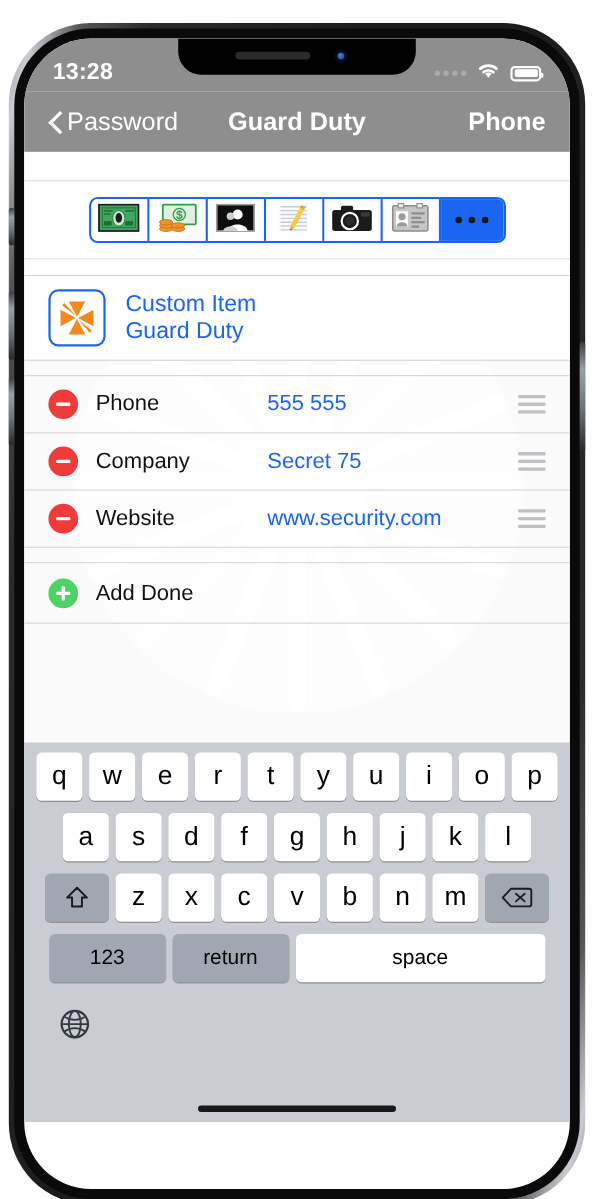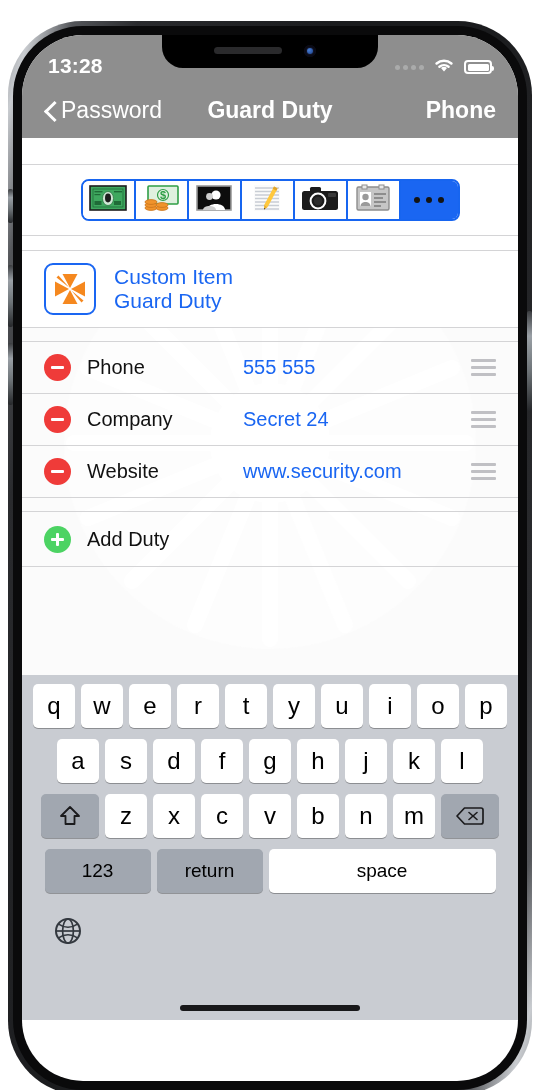--- a/index.html
+++ b/index.html
@@ -488,21 +488,21 @@
                 <i></i>
               </div>
           </div>
           <div class="hairline"></div>
 
           <div class="field-row">
             <div class="minus-badge">
                 <i></i>
               </div>
             <div class="field-label">Company</div>
-            <div class="field-value">Secret 24</div>
+            <div class="field-value">Secret 75</div>
             <div class="reorder-handle">
                 <i></i>
                 <i></i>
                 <i></i>
               </div>
           </div>
           <div class="hairline"></div>
 
           <div class="field-row">
             <div class="minus-badge">
@@ -519,21 +519,21 @@
           <div class="hairline"></div>
 
           <div style="height:13px;"></div>
           <div class="hairline"></div>
 
           <div class="field-row" id="add-field-row">
             <div class="plus-badge">
                 <i></i>
                 <b></b>
               </div>
-            <div id="add-field-label">Add Duty</div>
+            <div id="add-field-label">Add Done</div>
           </div>
           <div class="hairline"></div>
         </div>
       </div>
 
       <div id="keyboard">
 
         <div class="kb-row" id="row1">
           <div class="key">q</div>
           <div class="key">w</div>

